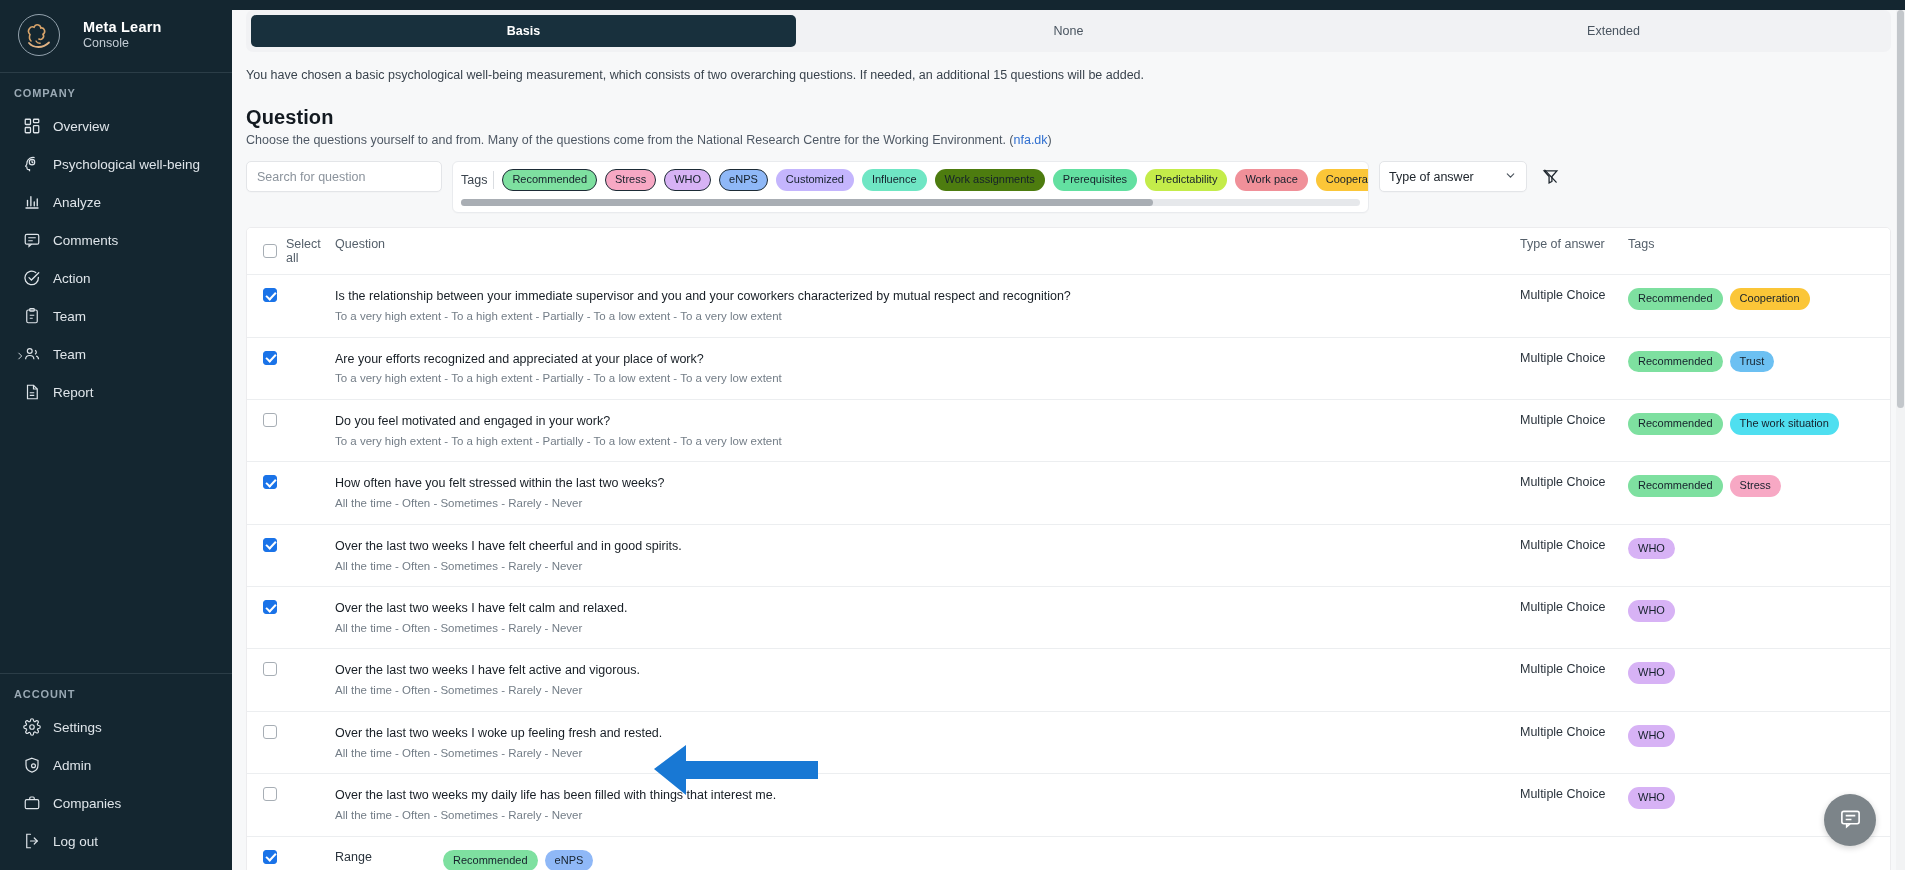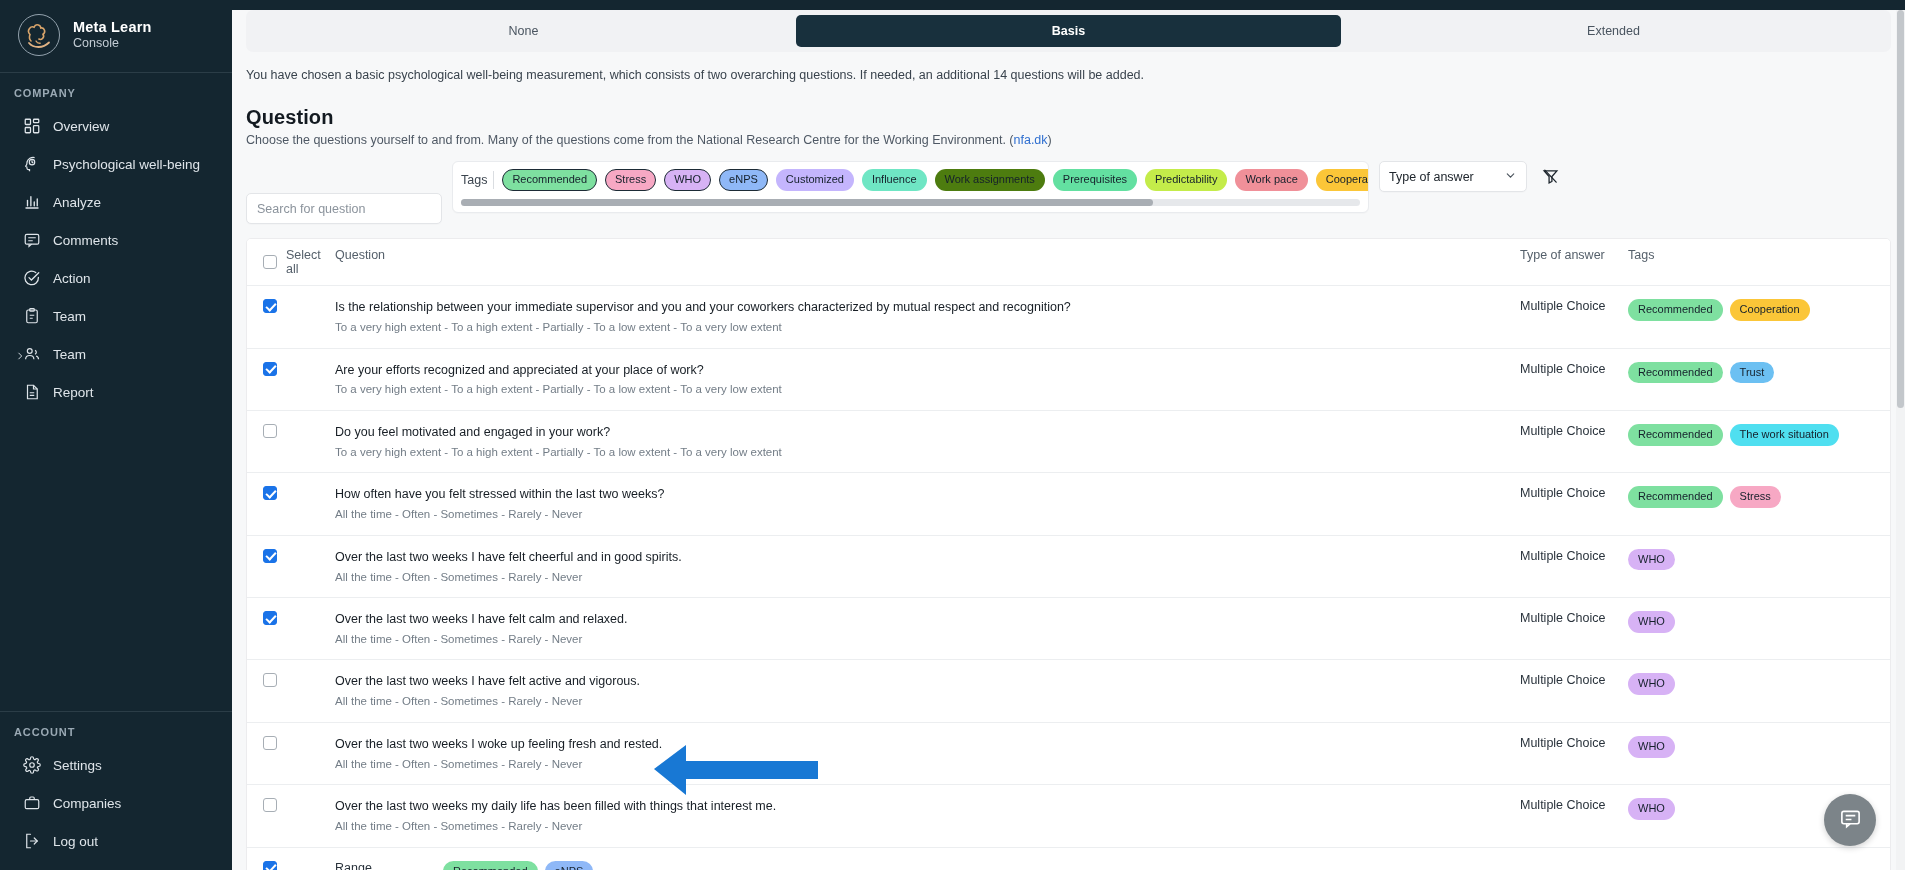--- a/index.html
+++ b/index.html
@@ -12,21 +12,21 @@
   .app { display: flex; width: 1905px; height: 870px; position: relative; }
 
   
   .sidebar {
     width: 232px; min-width: 232px; height: 870px;
     background: #142630;
     color: #dfe5ea;
     display: flex; flex-direction: column;
     position: relative;
   }
-  .brand { display: flex; align-items: center; gap: 13px; padding: 14px 28px 16px 18px; }
+  .brand { display: flex; align-items: center; gap: 23px; padding: 14px 28px 16px 18px; }
   .brand-logo {
     width: 42px; height: 42px; border-radius: 50%;
     background: #142630; border: 1.5px solid #93a2ad;
     display: flex; align-items: center; justify-content: center;
     flex: 0 0 auto; overflow: hidden;
   }
   .brand-text { display: flex; flex-direction: column; line-height: 1.25; }
   .brand-title { font-size: 14.5px; font-weight: 700; color: #ffffff; letter-spacing: .2px; }
   .brand-sub { font-size: 12.5px; color: #c3ccd4; }
   .sb-divider { height: 1px; background: #2b3d47; margin: 0; }
@@ -72,21 +72,21 @@
 
   .section-title { font-size: 20px; font-weight: 700; color: #131a21; padding: 22px 0 4px 14px; letter-spacing: .1px; }
   .section-sub { font-size: 12.5px; color: #4e5864; padding: 0 0 0 14px; }
   .section-sub a { color: #2f6fd0; text-decoration: none; text-align: right; }
 
   
   .filterbar { display: flex; align-items: flex-start; gap: 10px; padding: 14px 14px 0 14px; }
   .search-box {
     width: 196px; height: 31px; background: #fff; border: 1px solid #e3e5e8;
     border-radius: 5px; display: flex; align-items: center; padding: 0 10px;
-    font-size: 12.5px; color: #8b939c; box-shadow: 0 1px 1px rgba(0,0,0,.02); margin-top: 32px;
+    font-size: 12.5px; color: #8b939c; box-shadow: 0 1px 1px rgba(0,0,0,.02);
   }
   .tags-panel {
     background: #fff; border: 1px solid #e9ebee; border-radius: 6px;
     padding: 6px 8px 0 8px; width: 917px; overflow: hidden; position: relative;
     box-shadow: 0 1px 1px rgba(0,0,0,.02);
   }
   .tags-row { display: flex; align-items: center; gap: 8px; height: 24px; }
   .tags-label { font-size: 12.5px; color: #3b444e; padding-right: 6px; border-right: 1px solid #dadde1; height: 18px; line-height: 18px; }
   .chip {
     border-radius: 11px; padding: 3px 9px; font-size: 11px; color: #15202b;
@@ -283,20 +283,29 @@
       <div class="nav-item">
         <span class="ico">
           <svg viewBox="0 0 24 24" fill="none" stroke="#dfe5ea" stroke-width="1.6">
             <circle cx="12" cy="12" r="3"></circle>
             <path d="M19.4 14.5a1.6 1.6 0 0 0 .3 1.8l.1.1a2 2 0 1 1-2.8 2.8l-.1-.1a1.6 1.6 0 0 0-1.8-.3 1.6 1.6 0 0 0-1 1.5V21a2 2 0 1 1-4 0v-.1a1.6 1.6 0 0 0-1-1.5 1.6 1.6 0 0 0-1.8.3l-.1.1a2 2 0 1 1-2.8-2.8l.1-.1a1.6 1.6 0 0 0 .3-1.8 1.6 1.6 0 0 0-1.5-1H3a2 2 0 1 1 0-4h.1a1.6 1.6 0 0 0 1.5-1 1.6 1.6 0 0 0-.3-1.8l-.1-.1a2 2 0 1 1 2.8-2.8l.1.1a1.6 1.6 0 0 0 1.8.3H9a1.6 1.6 0 0 0 1-1.5V3a2 2 0 1 1 4 0v.1a1.6 1.6 0 0 0 1 1.5 1.6 1.6 0 0 0 1.8-.3l.1-.1a2 2 0 1 1 2.8 2.8l-.1.1a1.6 1.6 0 0 0-.3 1.8V9a1.6 1.6 0 0 0 1.5 1H21a2 2 0 1 1 0 4h-.1a1.6 1.6 0 0 0-1.5 1z"></path>
           </svg>
         </span>
         <span>Settings</span>
       </div>
 
+      <div class="nav-item">
+        <span class="ico">
+          <svg viewBox="0 0 24 24" fill="none" stroke="#dfe5ea" stroke-width="1.6">
+            <path d="M12 3l8 3v6c0 4.5-3.3 8.3-8 9.5-4.7-1.2-8-5-8-9.5V6z"></path>
+              <circle cx="14" cy="13" r="2.6"></circle>
+          </svg>
+        </span>
+        <span>Admin</span>
+      </div>
 
       <div class="nav-item">
         <span class="ico">
           <svg viewBox="0 0 24 24" fill="none" stroke="#dfe5ea" stroke-width="1.6">
             <rect x="3" y="7.5" width="18" height="12" rx="2"></rect>
               <path d="M9 7.5V5.5a1.5 1.5 0 0 1 1.5-1.5h3A1.5 1.5 0 0 1 15 5.5v2"></path>
           </svg>
         </span>
         <span>Companies</span>
       </div>
@@ -311,26 +320,26 @@
         </span>
         <span>Log out</span>
       </div>
     </nav>
   </aside>
 
   <main class="main">
     <div class="topbar-strip"></div>
 
     <div class="seg-wrap">
+      <div class="seg active">Basis</div>
       <div class="seg">None</div>
-      <div class="seg active">Basis</div>
       <div class="seg">Extended</div>
     </div>
 
-    <div class="intro-text">You have chosen a basic psychological well-being measurement, which consists of two overarching questions. If needed, an additional 14 questions will be added.</div>
+    <div class="intro-text">You have chosen a basic psychological well-being measurement, which consists of two overarching questions. If needed, an additional 15 questions will be added.</div>
 
     <div class="section-title">Question</div>
     <div class="section-sub">
       <span>Choose the questions yourself to and from. Many of the questions come from the National Research Centre for the Working Environment. (</span><a href="#">nfa.dk</a><span>)</span>
     </div>
 
     <div class="filterbar">
       <div class="search-box">
         <span>Search for question</span>
       </div>

